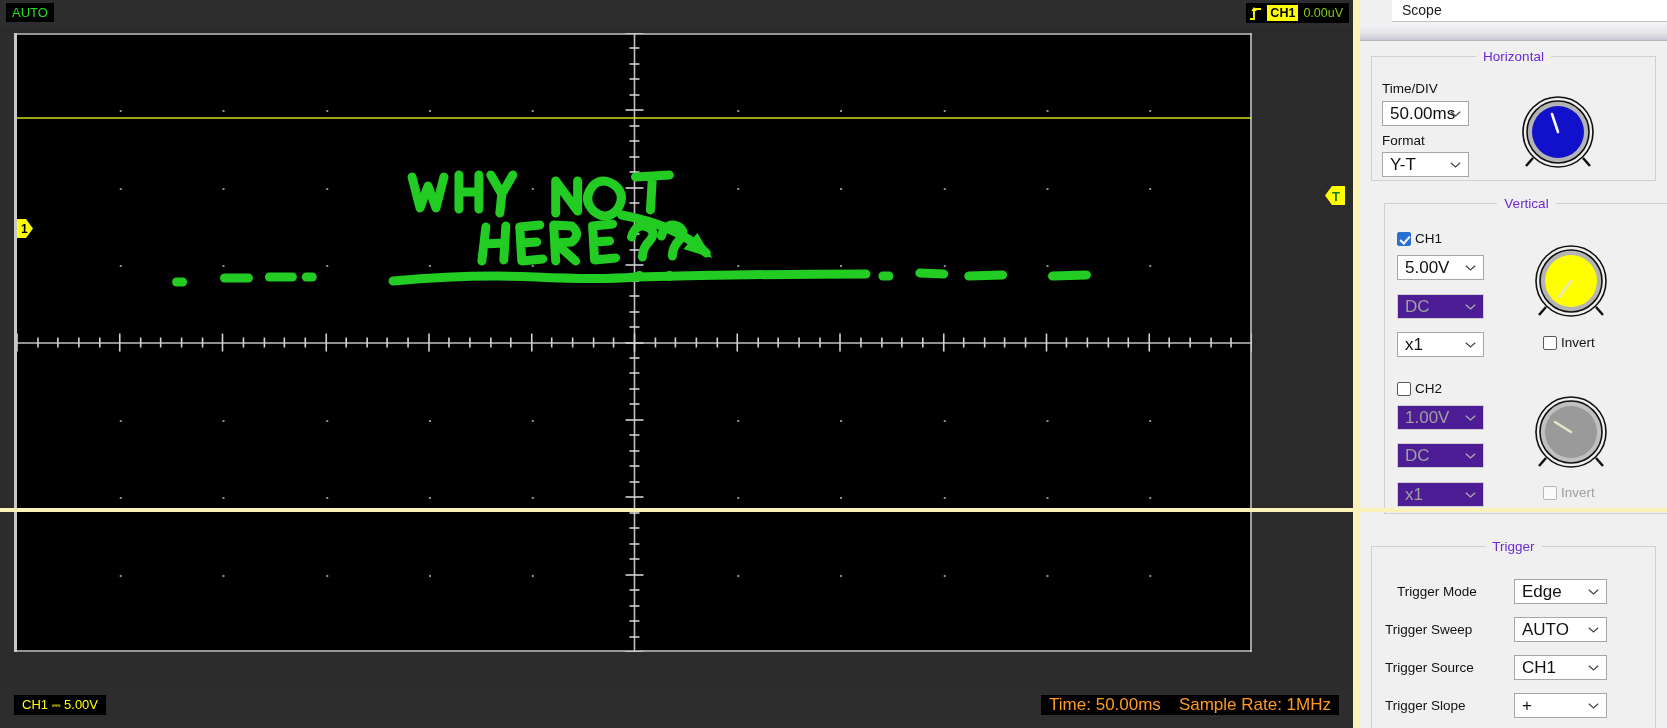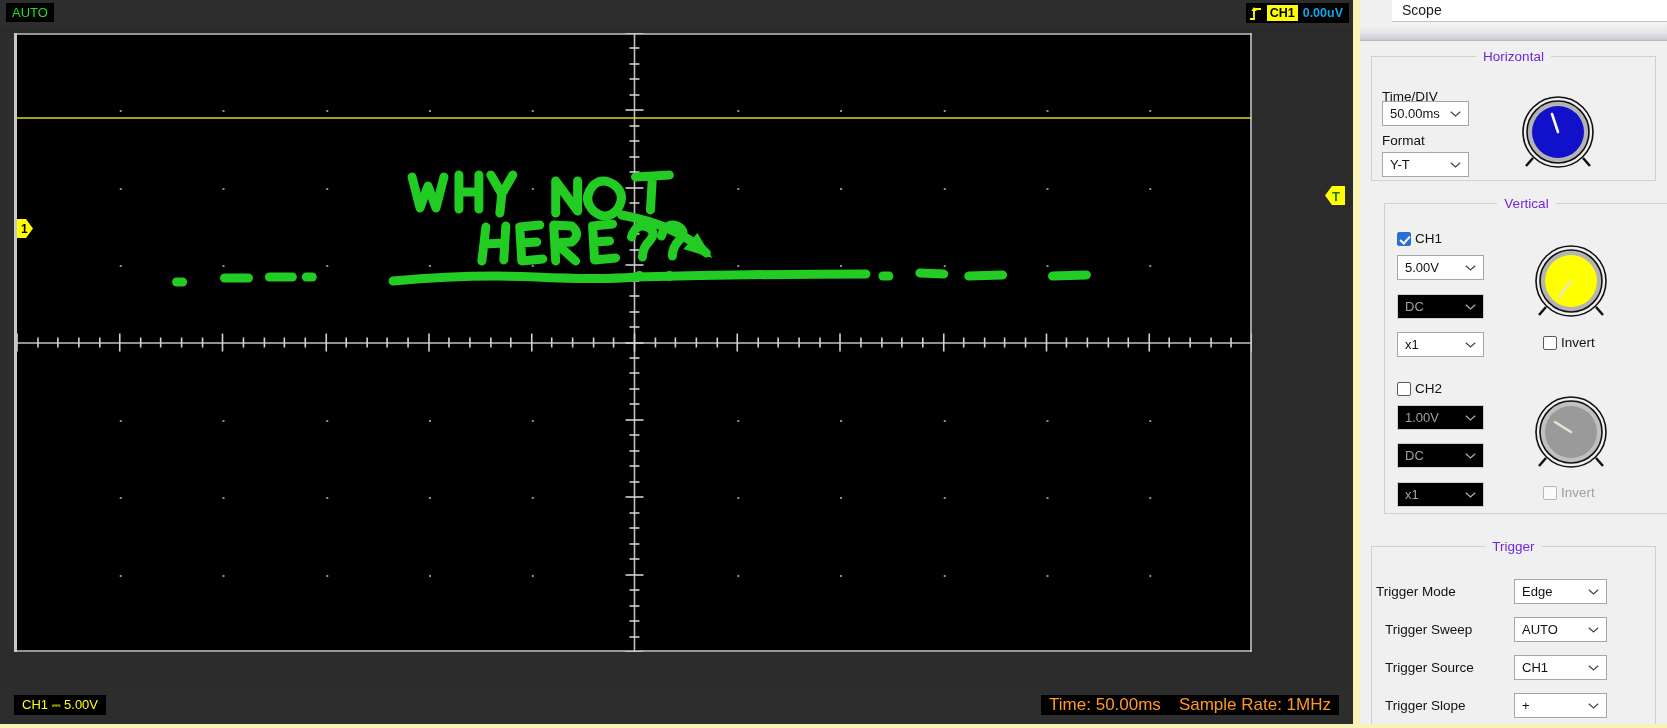--- a/index.html
+++ b/index.html
@@ -3,21 +3,21 @@
 <meta charset="utf-8">
 <style>
   * { box-sizing: border-box; }
   html, body {
     margin: 0; padding: 0;
     width: 1667px; height: 728px;
     overflow: hidden;
     background: #f0f0f0;
     font-family: "Liberation Sans", sans-serif;
   }
-  #app { position: relative; width: 1667px; height: 728px; padding-left: 32px; }
+  #app { position: relative; width: 1667px; height: 512px; padding-left: 32px; }
 
   
   #scope-panel {
     position: absolute; left: 0; top: 0;
     width: 1353px; height: 728px;
     background: #2b2b2b;
   }
   
   #scope-topbar {
     position: absolute; left: 0; top: 0; width: 1353px; height: 26px;
@@ -33,21 +33,21 @@
   #trig-readout {
     position: absolute; right: 4px; top: 3px; height: 20px;
     background: #000; display: flex; align-items: center;
     padding: 0 6px 0 3px; gap: 5px;
   }
   #trig-edge-icon { width: 13px; height: 15px; display: block; }
   #trig-ch-badge {
     background: #ffff00; color: #000; font-size: 12.5px;
     font-weight: bold; padding: 0px 3px; line-height: 16px;
   }
-  #trig-level-val { color: #0ea5e9; font-size: 12.5px; font-weight: bold; }
+  #trig-level-val { color: #84cc16; font-size: 12.5px; }
 
   
   #graticule-wrap {
     position: absolute; left: 14px; top: 33px;
     width: 1238px; height: 619px;
     background: #000;
     border-left: 3px solid #c8c8c8;
   }
   #graticule { position: absolute; inset: 0; width: 100%; height: 100%; }
 
@@ -131,30 +131,30 @@
   .lbl { position: absolute; font-size: 13.5px; color: #111; }
 
   
   .combo {
     position: absolute;
     height: 25px;
     background: #fff;
     border: 1px solid #a6a6a6;
     display: flex; align-items: center;
     padding-left: 7px;
-    font-size: 13px; color: #111;
+    font-size: 17px; color: #111;
     cursor: default;
   }
   .combo .chev {
     position: absolute; right: 7px; top: 50%;
     width: 11px; height: 6px;
     transform: translateY(-50%);
   }
   .combo.disabled {
-    background: #000000; border-color: #cfcfcf; color: #a0a0a0;
+    background: #4c1d95; border-color: #cfcfcf; color: #a0a0a0;
   }
 
   
   .cbox-row { position: absolute; display: flex; align-items: center; gap: 4px; }
   .cbox {
     width: 14px; height: 14px; border: 1px solid #5a5a5a;
     background: #fff; border-radius: 2px; flex: 0 0 auto; position: relative;
   }
   .cbox.checked { background: #2a6fd4; border-color: #2a6fd4; }
   .cbox.checked::after {
@@ -458,21 +458,21 @@
   <div id="control-panel">
 
     <div id="panel-titlebar">
       <div id="panel-title">Scope</div>
     </div>
     <div id="panel-toolstrip"></div>
 
     <fieldset class="group" id="grp-horizontal">
       <legend>Horizontal</legend>
 
-      <div class="lbl" style="left:10px; top:25px;">Time/DIV</div>
+      <div class="lbl" style="left:10px; top:17px;">Time/DIV</div>
       <div class="combo" style="left:10px; top:37px; width:87px;">
         <span>50.00ms</span>
         <svg class="chev" viewBox="0 0 11 6">
           <path d="M0.8 0.8 L5.5 5 L10.2 0.8" fill="none" stroke="#444" stroke-width="1.2"></path>
         </svg>
       </div>
 
       <div class="lbl" style="left:10px; top:69px;">Format</div>
       <div class="combo" style="left:10px; top:88px; width:87px;">
         <span>Y-T</span>
@@ -558,21 +558,21 @@
       </svg>
       <div class="cbox-row" style="left:158px; top:274px;">
         <span class="cbox disabled"></span>
         <span class="cbox-lbl dim">Invert</span>
       </div>
     </fieldset>
 
     <fieldset class="group" id="grp-trigger">
       <legend>Trigger</legend>
 
-      <div class="lbl" style="left:4px; top:30px;">Trigger Mode</div>
+      <div class="lbl" style="left:25px; top:30px;">Trigger Mode</div>
       <div class="combo" style="left:142px; top:25px; width:93px;">
         <span>Edge</span>
         <svg class="chev" viewBox="0 0 11 6">
           <path d="M0.8 0.8 L5.5 5 L10.2 0.8" fill="none" stroke="#444" stroke-width="1.2"></path>
         </svg>
       </div>
 
       <div class="lbl" style="left:13px; top:68px;">Trigger Sweep</div>
       <div class="combo" style="left:142px; top:63px; width:93px;">
         <span>AUTO</span>

